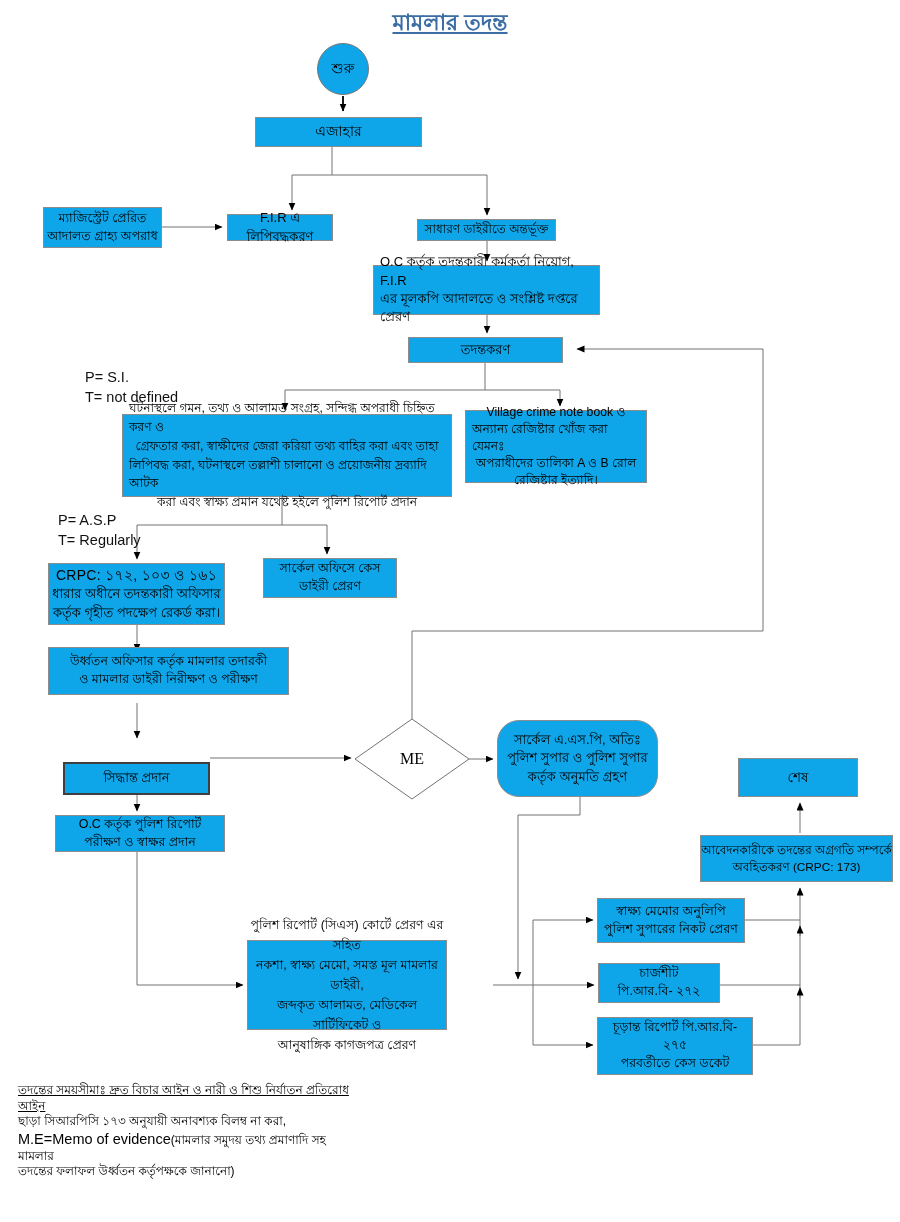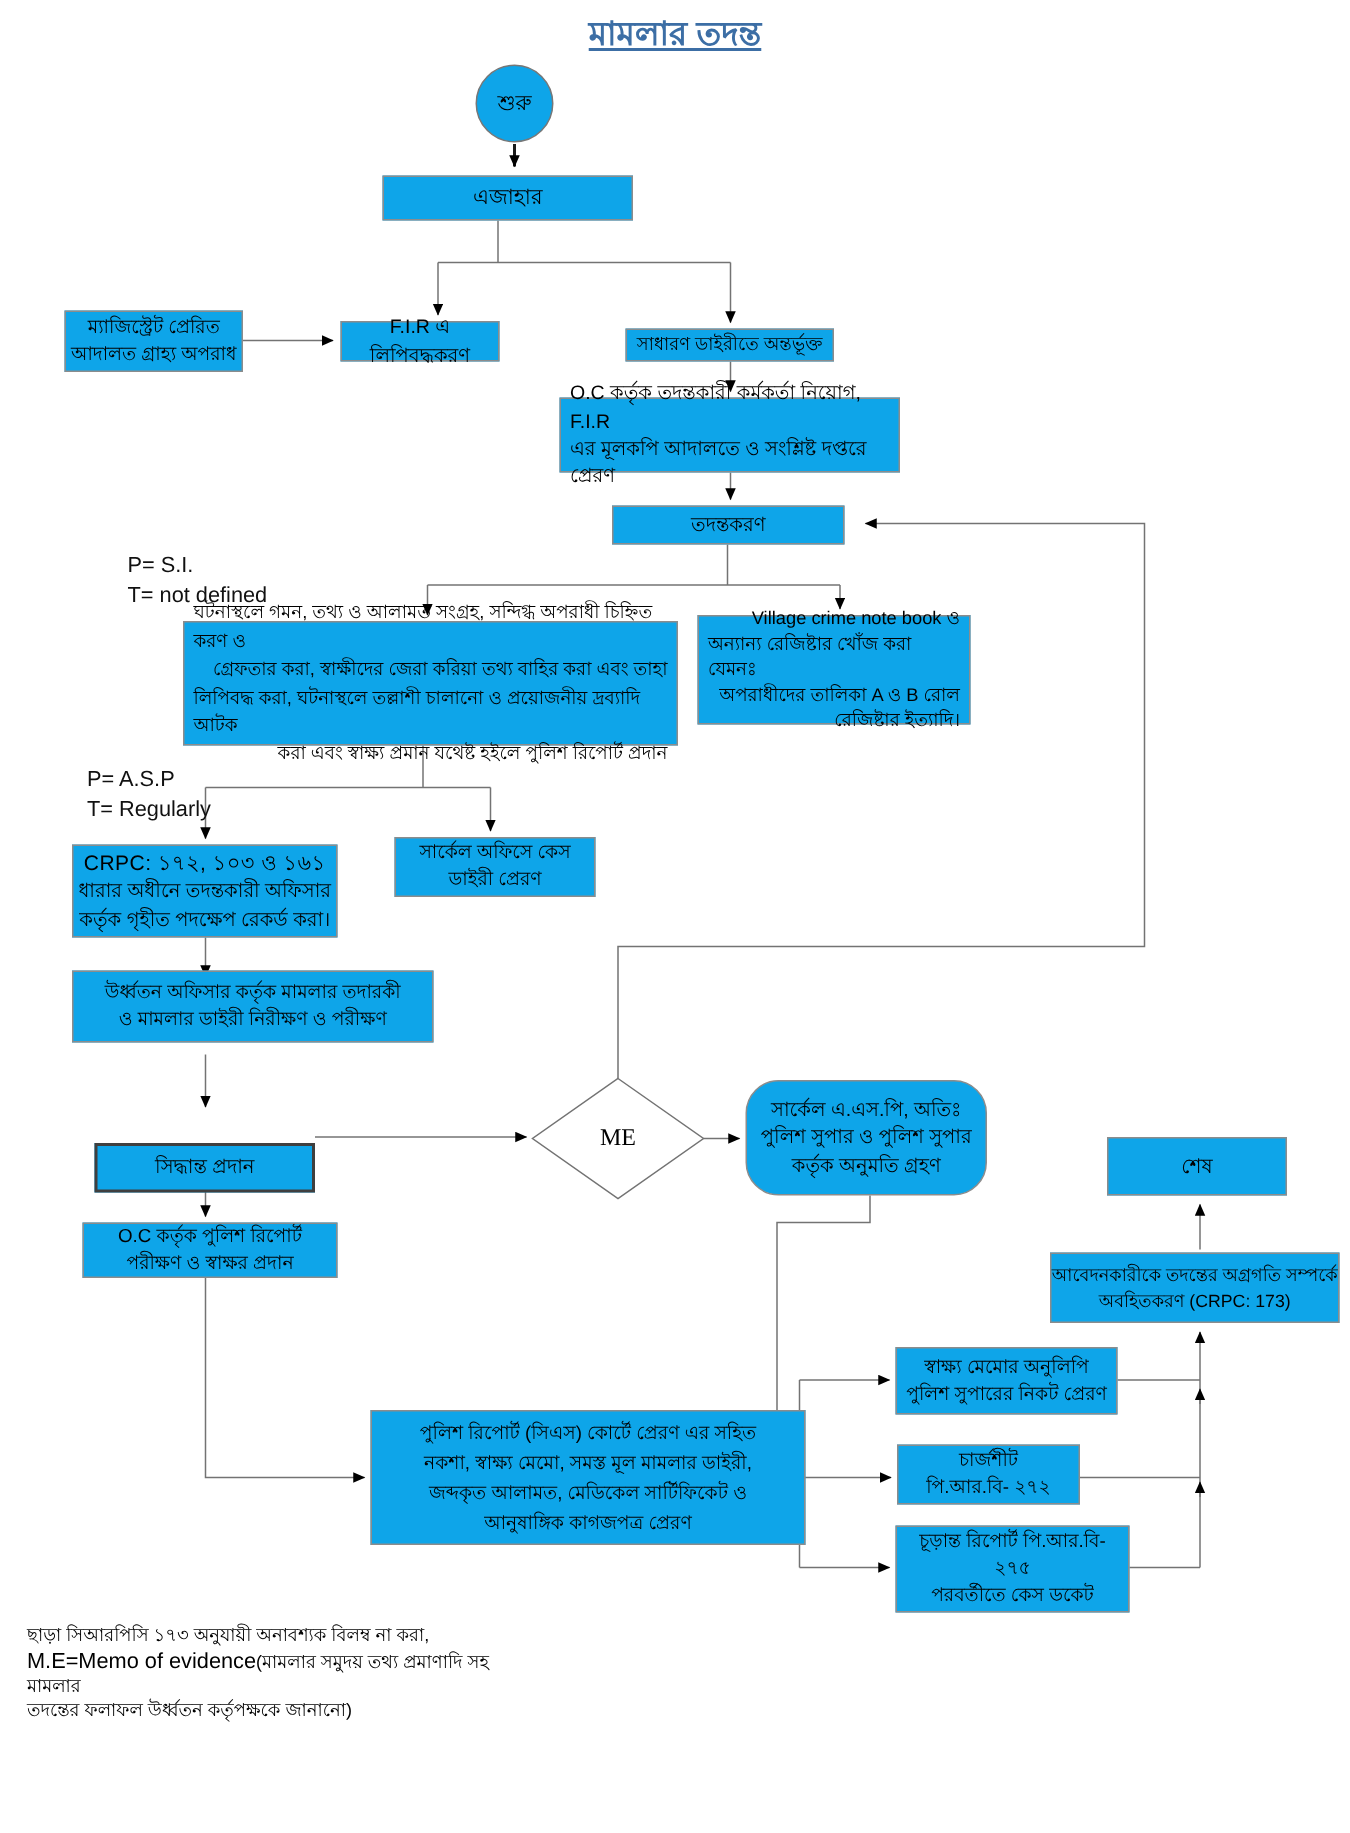--- a/index.html
+++ b/index.html
@@ -2,21 +2,21 @@
 <html lang="bn"><head>
 <meta charset="utf-8">
 <style>
   html,body{margin:0;padding:0;background:#ffffff;}
   #canvas{position:relative;width:900px;height:1222px;background:#fff;overflow:hidden;
           font-family:"Liberation Sans","DejaVu Sans",sans-serif;color:#000;}
   #wires{position:absolute;left:0;top:0;z-index:0;}
   .node{position:absolute;background:#0ea5e9;border:1px solid #8c8c8c;z-index:1;
         display:flex;flex-direction:column;align-items:center;justify-content:center;
         font-size:12.5px;line-height:1.42;text-align:center;box-sizing:border-box;}
-  .node.left{align-items:flex-end;text-align:left;padding:3px 6px;}
+  .node.left{align-items:center;text-align:left;padding:3px 6px;}
   .circle{border-radius:50%;border-color:#777;}
   .thick{border:2px solid #3f3f3f;margin-top:20px;}
   .page-title{position:absolute;left:0;top:5px;width:100%;text-align:center;z-index:1;}
   .page-title span{font-size:22px;font-weight:bold;text-decoration:underline;}
   .notelbl{position:absolute;z-index:1;font-size:14.5px;line-height:1.35;color:#111;}
   .melabel{position:absolute;z-index:2;display:flex;align-items:center;justify-content:center;
            font-size:16px;font-family:"Liberation Serif","DejaVu Serif",serif;}
   .foot{position:absolute;left:18px;top:1083px;width:345px;z-index:1;font-size:12px;line-height:1.3;}
   .foot .u{text-decoration:underline;}
   .foot .en{font-size:14.5px;}
@@ -173,39 +173,40 @@
   <div class="node" style="left:700px;top:835px;width:193px;height:47px;font-size:11.8px;">
     <div>আবেদনকারীকে তদন্তের অগ্রগতি সম্পর্কে</div>
     <div>অবহিতকরণ (CRPC: 173)</div>
   </div>
 
   <div class="node" style="left:597px;top:898px;width:148px;height:45px;">
     <div>স্বাক্ষ্য মেমোর অনুলিপি</div>
     <div>পুলিশ সুপারের নিকট প্রেরণ</div>
   </div>
 
-  <div class="node" style="left:247px;top:940px;width:290px;height:90px;font-size:12.5px;line-height:1.6;">
+  <div class="node" style="left:247px;top:940px;width:200px;height:90px;font-size:12.5px;line-height:1.6;">
     <div>পুলিশ রিপোর্ট (সিএস) কোর্টে প্রেরণ এর সহিত</div>
     <div>নকশা, স্বাক্ষ্য মেমো, সমস্ত মূল মামলার ডাইরী,</div>
     <div>জব্দকৃত আলামত, মেডিকেল সার্টিফিকেট ও</div>
     <div>আনুষাঙ্গিক কাগজপত্র প্রেরণ</div>
   </div>
 
   <div class="node" style="left:598px;top:963px;width:122px;height:40px;">
     <div>চার্জশীট</div>
     <div>পি.আর.বি- ২৭২</div>
   </div>
 
   <div class="node" style="left:597px;top:1017px;width:156px;height:58px;">
     <div>চূড়ান্ত রিপোর্ট পি.আর.বি-</div>
     <div>২৭৫</div>
     <div>পরবর্তীতে কেস ডকেট</div>
   </div>
 
   <div class="foot">
+    <div class="u">তদন্তের সময়সীমাঃ দ্রুত বিচার আইন ও নারী ও শিশু নির্যাতন প্রতিরোধ আইন</div>
     <div>ছাড়া সিআরপিসি ১৭৩ অনুযায়ী অনাবশ্যক বিলম্ব না করা,</div>
     <div>
       <span class="en">M.E=Memo of evidence</span><span>(মামলার সমুদয় তথ্য প্রমাণাদি সহ মামলার</span>
     </div>
     <div>তদন্তের ফলাফল উর্ধ্বতন কর্তৃপক্ষকে জানানো)</div>
   </div>
 
 </div>
 
 </body></html>

